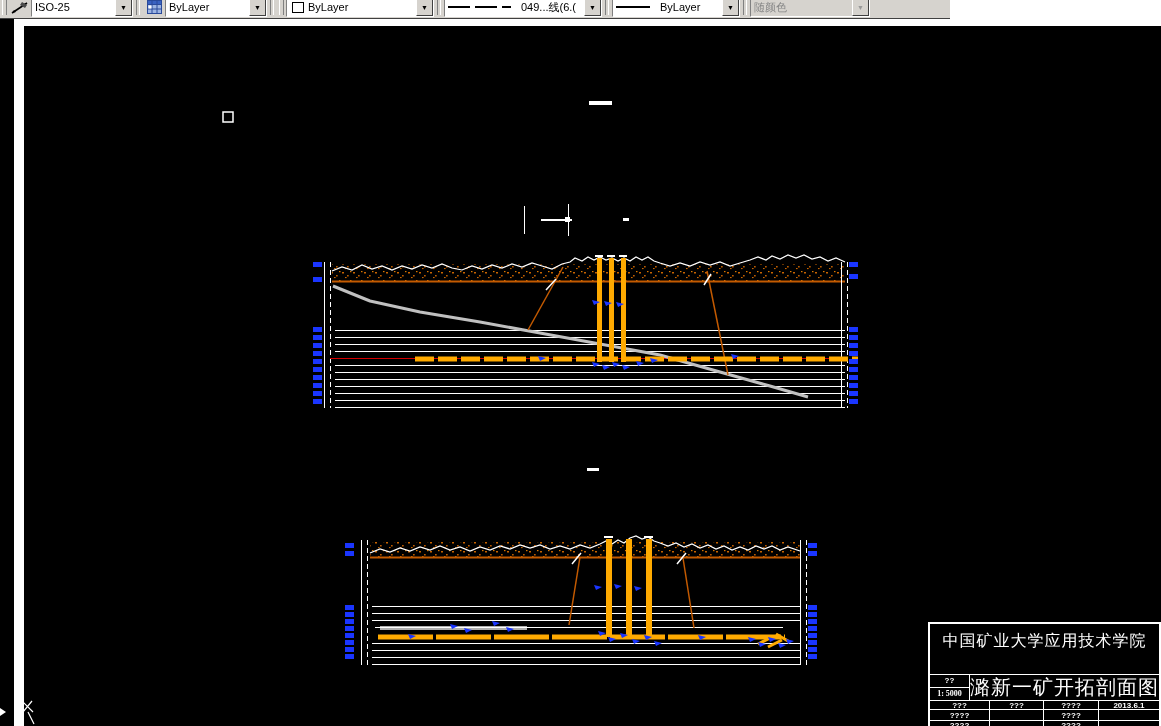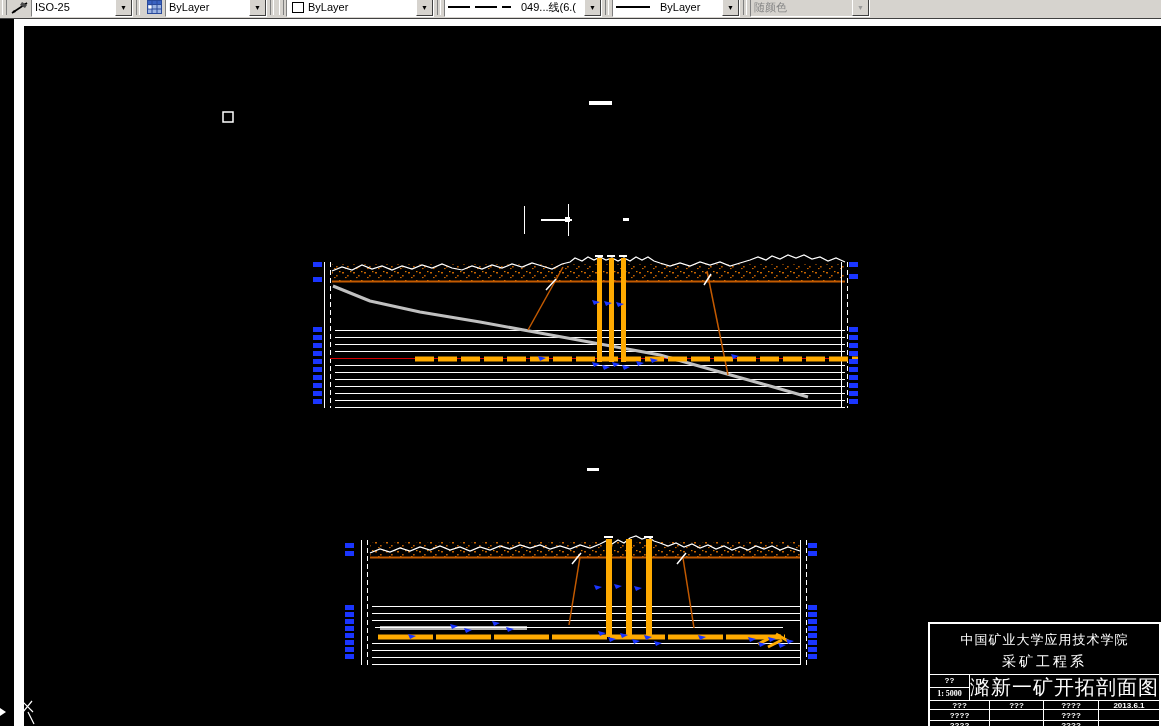--- a/index.html
+++ b/index.html
@@ -1,19 +1,19 @@
 <!DOCTYPE html>
 <html><head>
 <meta charset="utf-8">
 <style>
   html,body{margin:0;padding:0;width:1161px;height:726px;overflow:hidden;
     background:#ffffff;font-family:"Liberation Sans",sans-serif;}
 
   
-  .toolbar{position:absolute;left:0;top:0;width:1161px;height:18px;
+  .toolbar{position:absolute;left:0;top:0;width:950px;height:18px;
     background:#d6d3ce;border-bottom:1px solid #404040;overflow:hidden;}
   .trow{position:absolute;left:0;top:-4px;height:22px;display:flex;align-items:center;}
   .grip{width:3px;height:16px;margin:0 2px;border-left:1px solid #fff;border-right:1px solid #808080;}
   .tbtn{width:22px;height:18px;display:flex;align-items:center;justify-content:center;}
   .combo{height:20px;background:#fff;border:1px solid #808080;
     border-bottom-color:#fff;border-right-color:#fff;display:flex;align-items:center;
     font-size:11px;color:#000;padding-left:3px;box-sizing:border-box;position:relative;}
   .combo .ctext{white-space:nowrap;overflow:hidden;flex:1;}
   .combo .carrow{width:15px;height:16px;background:#d6d3ce;border:1px solid #fff;
     border-right-color:#404040;border-bottom-color:#404040;display:flex;align-items:center;
@@ -29,21 +29,21 @@
   .leftcol{position:absolute;left:0;top:19px;width:14px;height:707px;background:#000;}
   .leftcol .flyout{position:absolute;left:0;top:689px;width:0;height:0;
     border-top:4px solid transparent;border-bottom:4px solid transparent;border-left:6px solid #fff;}
   .canvas{position:absolute;left:24px;top:26px;width:1137px;height:700px;background:#000;}
   .canvas svg{display:block;}
 
   
   .tblock{position:absolute;left:928px;top:622px;width:233px;height:118px;
     box-sizing:border-box;border:2px solid #fff;background:#000;color:#fff;z-index:5;}
   .tbA{height:51px;border-bottom:1px solid #fff;text-align:center;box-sizing:border-box;}
-  .tb-school{font-size:13px;letter-spacing:1px;padding-top:7px;}
+  .tb-school{font-size:16px;letter-spacing:1px;padding-top:7px;}
   .tb-dept{font-size:14px;letter-spacing:3px;padding-top:4px;}
   .tbB{height:26px;border-bottom:1px solid #fff;display:flex;box-sizing:border-box;}
   .tb-scale{width:60px;border-right:1px solid #fff;box-sizing:border-box;display:flex;flex-direction:column;}
   .tb-scale-top{height:13px;border-bottom:1px solid #fff;box-sizing:border-box;
     font-size:8px;font-weight:bold;text-align:center;line-height:12px;}
   .tb-scale-bot{flex:1;font-size:8px;font-weight:bold;text-align:center;line-height:12px;font-family:Liberation Serif, serif;}
   .tb-title{flex:1;text-align:center;font-size:20px;letter-spacing:1px;line-height:25px;white-space:nowrap;}
   .tbr{display:flex;border-bottom:1px solid #fff;box-sizing:border-box;
     font-size:8px;font-weight:bold;}
   .tbr>div{border-right:1px solid #fff;box-sizing:border-box;text-align:center;overflow:hidden;}
@@ -283,21 +283,20 @@
     <rect x="565" y="217" width="5" height="5" fill="#fff" stroke="none"></rect>
     <path d="M524.5,206V234" stroke-width="1"></path>
   </g>
   <path d="M23,702 L33,712 M32,701 L23,712 M28,712 L34,724" stroke="#fff" stroke-width="1.2" fill="none"></path>
 </svg>
 </div>
 
 <div class="tblock">
   <div class="tbA">
     <div class="tb-school">中国矿业大学应用技术学院</div>
-    <div class="tb-dept">采矿工程系</div>
   </div>
   <div class="tbB">
     <div class="tb-scale">
       <div class="tb-scale-top">??</div>
       <div class="tb-scale-bot">1: 5000</div>
     </div>
     <div class="tb-title">潞新一矿开拓剖面图</div>
   </div>
   <div class="tbr r1">
     <div class="c1">???</div>

